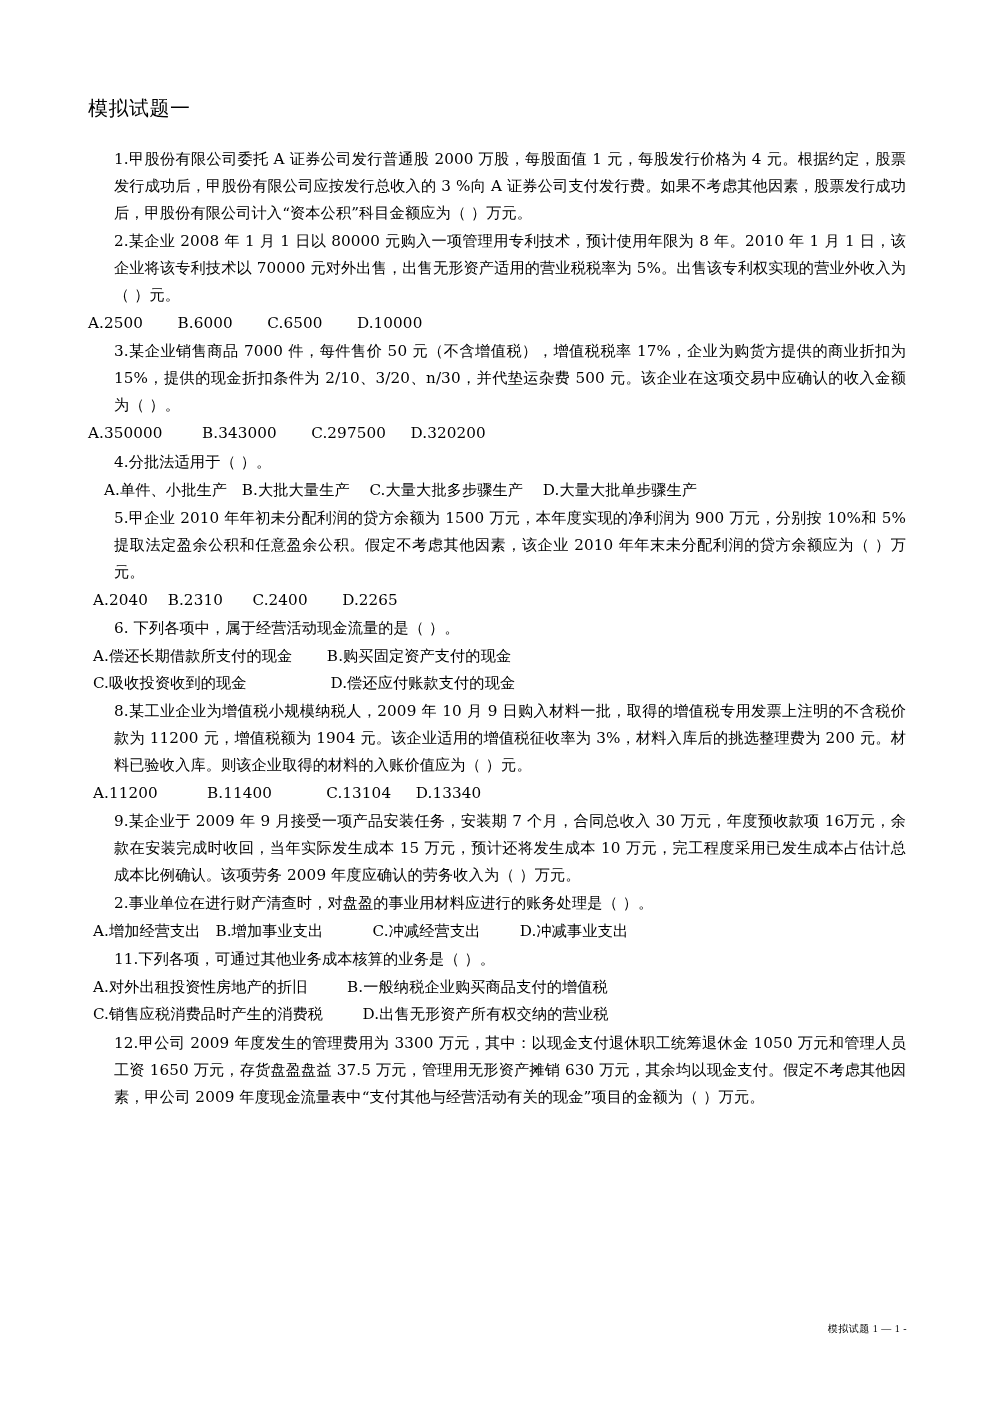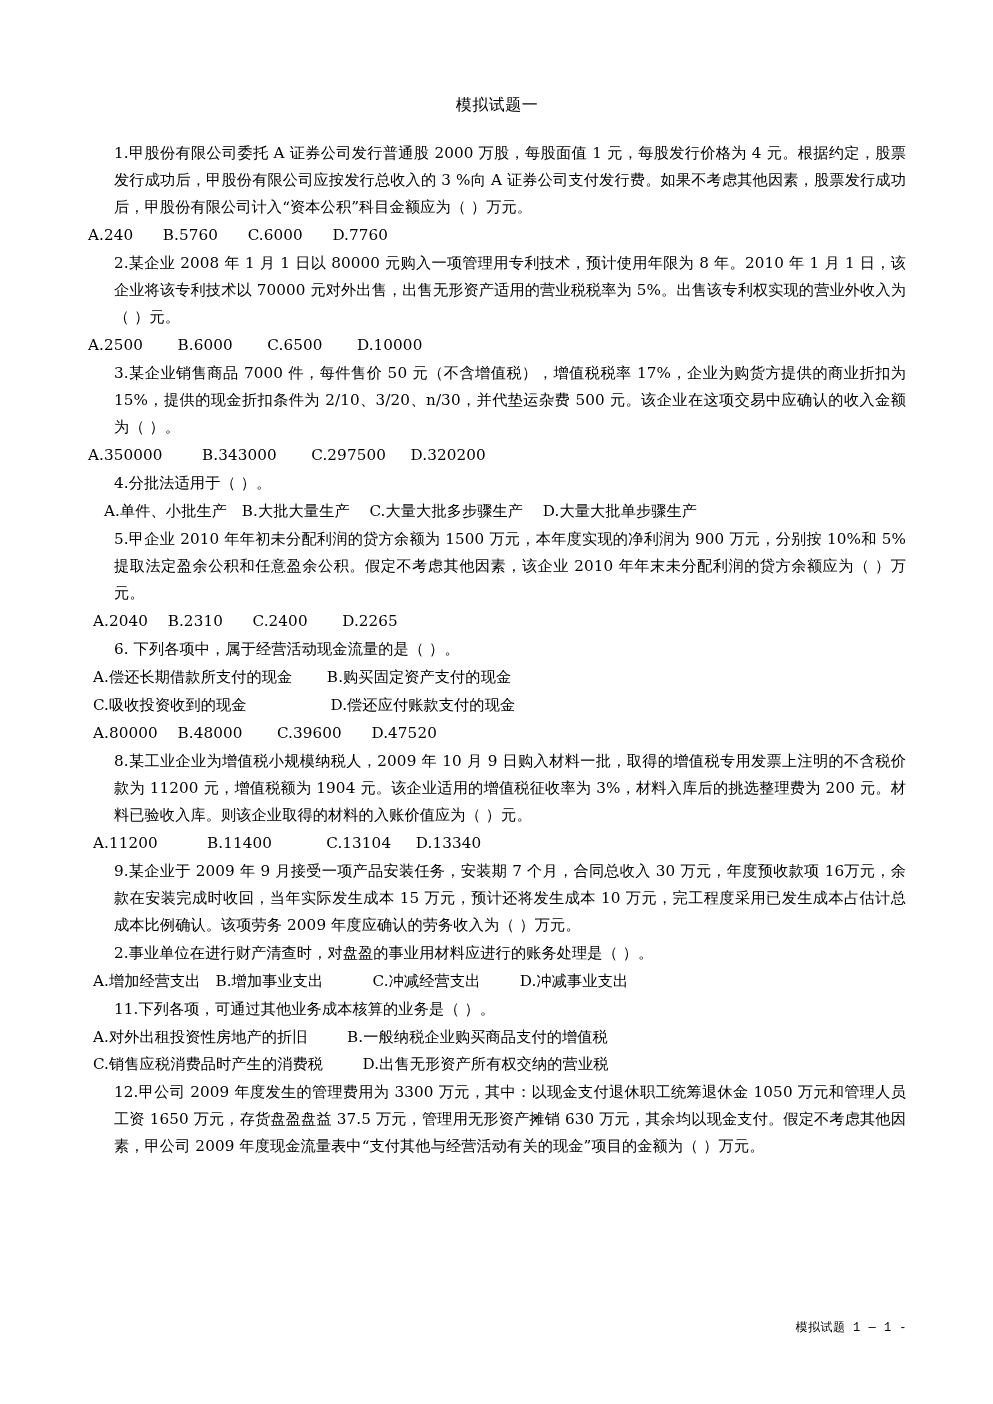--- a/index.html
+++ b/index.html
@@ -17,22 +17,22 @@
     color: #000000;
     overflow: hidden;
   }
   .content {
     position: absolute;
     left: 88px;
     top: 92px;
     width: 818px;
   }
   .doc-title {
-    text-align: center;
-    font-size: 16px;
+    text-align: left;
+    font-size: 20px;
     line-height: 1.6;
     letter-spacing: 0.5px;
     margin-bottom: 22px;
   }
   .section-head {
     font-size: 15.5px;
     line-height: 1.7;
     margin-bottom: 18px;
     letter-spacing: 0.3px;
   }
@@ -55,54 +55,52 @@
     white-space: pre;
     letter-spacing: 0.1px;
   }
   .opts.indent {
     padding-left: 16px;
   }
   .footer {
     position: absolute;
     right: 86px;
     bottom: 68px;
-    font-size: 12px;
+    font-size: 10px;
     letter-spacing: 0.5px;
-    font-family: Liberation Mono, monospace;
+    font-family: Liberation Serif, serif;
   }
 </style>
 </head>
 <body>
 
 <div class="page">
   <div class="content">
 
     <div class="doc-title">模拟试题一</div>
 
 
     <div class="q q-body">1.甲股份有限公司委托 A 证券公司发行普通股 2000 万股，每股面值 1 元，每股发行价格为 4 元。根据约定，股票发行成功后，甲股份有限公司应按发行总收入的 3 %向 A 证券公司支付发行费。如果不考虑其他因素，股票发行成功后，甲股份有限公司计入“资本公积”科目金额应为（      ）万元。</div>
-    <div class="opts">A.240      B.5760      C.6000      D.7760</div>
 
     <div class="q q-body">2.某企业 2008 年 1 月 1 日以 80000 元购入一项管理用专利技术，预计使用年限为 8 年。2010 年 1 月 1 日，该企业将该专利技术以 70000 元对外出售，出售无形资产适用的营业税税率为 5%。出售该专利权实现的营业外收入为（      ）元。</div>
     <div class="opts">A.2500       B.6000       C.6500       D.10000</div>
 
     <div class="q q-body">3.某企业销售商品 7000 件，每件售价 50 元（不含增值税），增值税税率 17%，企业为购货方提供的商业折扣为 15%，提供的现金折扣条件为 2/10、3/20、n/30，并代垫运杂费 500 元。该企业在这项交易中应确认的收入金额为（      ）。</div>
     <div class="opts">A.350000        B.343000       C.297500     D.320200</div>
 
     <div class="q q-body">4.分批法适用于（      ）。</div>
     <div class="opts indent">A.单件、小批生产   B.大批大量生产    C.大量大批多步骤生产    D.大量大批单步骤生产</div>
 
     <div class="q q-body">5.甲企业 2010 年年初未分配利润的贷方余额为 1500 万元，本年度实现的净利润为 900 万元，分别按 10%和  5% 提取法定盈余公积和任意盈余公积。假定不考虑其他因素，该企业  2010 年年末未分配利润的贷方余额应为（      ）万元。</div>
     <div class="opts"> A.2040    B.2310      C.2400       D.2265</div>
 
     <div class="q q-body">6. 下列各项中，属于经营活动现金流量的是（        ）。</div>
     <div class="opts"> A.偿还长期借款所支付的现金       B.购买固定资产支付的现金
  C.吸收投资收到的现金                 D.偿还应付账款支付的现金</div>
 
-    <div class="opts"> A.80000    B.48000       C.39600      D.47520</div>
 
     <div class="q q-body">8.某工业企业为增值税小规模纳税人，2009 年  10 月 9 日购入材料一批，取得的增值税专用发票上注明的不含税价款为  11200 元，增值税额为  1904 元。该企业适用的增值税征收率为  3%，材料入库后的挑选整理费为  200 元。材料已验收入库。则该企业取得的材料的入账价值应为（        ）元。</div>
     <div class="opts"> A.11200          B.11400           C.13104     D.13340</div>
 
     <div class="q q-body">9.某企业于 2009 年 9 月接受一项产品安装任务，安装期 7 个月，合同总收入 30 万元，年度预收款项 16万元，余款在安装完成时收回，当年实际发生成本 15 万元，预计还将发生成本 10 万元，完工程度采用已发生成本占估计总成本比例确认。该项劳务 2009 年度应确认的劳务收入为（        ）万元。</div>
 
     <div class="q q-body">2.事业单位在进行财产清查时，对盘盈的事业用材料应进行的账务处理是（        ）。</div>
     <div class="opts"> A.增加经营支出   B.增加事业支出          C.冲减经营支出        D.冲减事业支出</div>
 
     <div class="q q-body">11.下列各项，可通过其他业务成本核算的业务是（        ）。</div>

